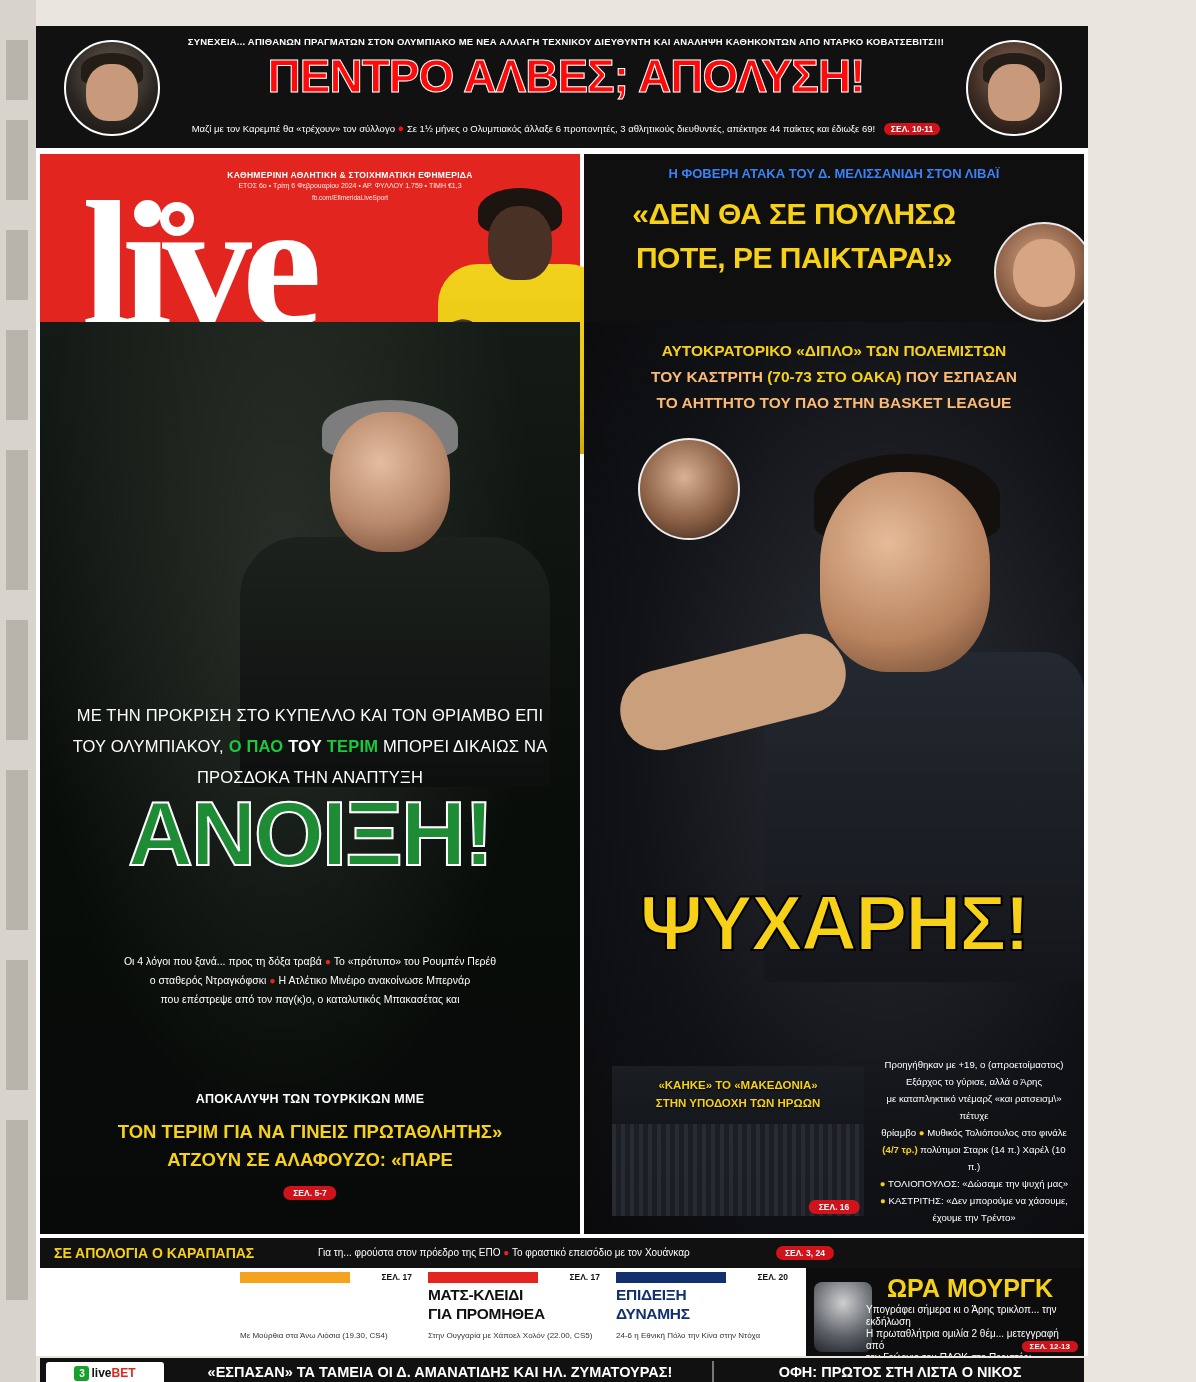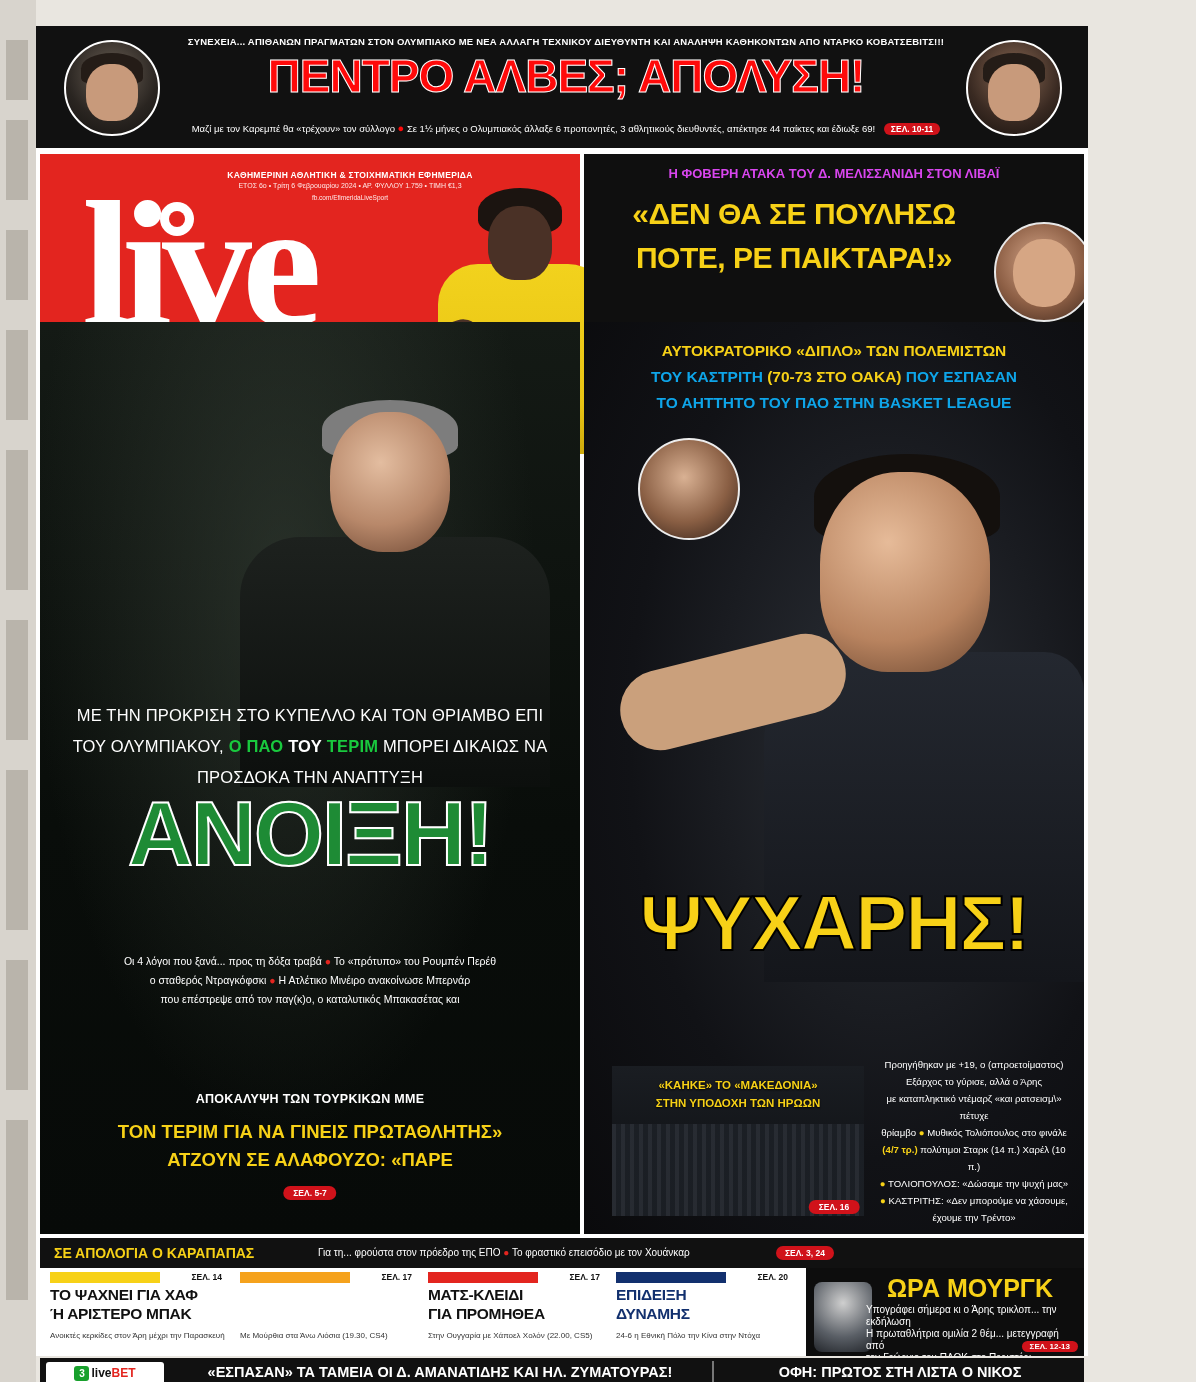--- a/index.html
+++ b/index.html
@@ -37,21 +37,21 @@
 
   
   .cutout{position:absolute;left:380px;top:128px;width:210px;height:300px;overflow:hidden;}
   .cut-body{position:absolute;left:22px;top:110px;width:170px;height:200px;background:linear-gradient(180deg,#f2d21d 0%,#e8c413 70%,#c9a50c 100%);border-radius:40px 40px 10px 10px;}
   .cut-head{position:absolute;left:72px;top:52px;width:64px;height:74px;border-radius:46% 46% 42% 42%;background:#4a3126;}
   .cut-hair{position:absolute;left:62px;top:34px;width:84px;height:46px;border-radius:50% 50% 30% 30%;background:#1b1410;}
   .cut-arm{position:absolute;left:0px;top:170px;width:66px;height:36px;background:#4a3126;border-radius:18px;transform:rotate(-18deg);}
 
   
   .tr{position:absolute;left:548px;top:128px;width:500px;height:292px;background:#0f0f0f;overflow:hidden;}
-  .tr-kicker{position:absolute;left:14px;top:12px;width:472px;text-align:center;color:#d946ef;font-size:13px;font-weight:bold;}
+  .tr-kicker{position:absolute;left:14px;top:12px;width:472px;text-align:center;color:#3b82f6;font-size:13px;font-weight:bold;}
   .tr-q{position:absolute;left:8px;top:38px;width:404px;text-align:center;color:#f7d117;font-size:30px;font-weight:bold;line-height:44px;letter-spacing:-.5px;}
   .tr-face{position:absolute;left:410px;top:68px;width:96px;height:96px;border-radius:50%;background:radial-gradient(circle at 45% 40%,#d8a98c 0%,#8d5f45 55%,#3a241a 100%);border:2px solid #e8e8e8;overflow:hidden;}
   .tr-face .g{position:absolute;left:18%;top:16%;width:64%;height:70%;border-radius:48%;background:#d6a684;}
   .tr-foot{position:absolute;left:14px;top:176px;width:472px;text-align:center;color:#fff;font-size:10px;line-height:16px;}
   .tr-foot .dot{color:#e3251f;}
   .tr-pill{position:absolute;left:50%;transform:translateX(-50%);top:222px;background:#d0121a;color:#fff;font-size:8.5px;font-weight:bold;border-radius:9px;padding:2px 10px;}
 
   
   .ml{position:absolute;left:4px;top:296px;width:540px;height:912px;background:#0b0f0c;overflow:hidden;}
   .ml-bg{position:absolute;inset:0;background:
@@ -67,21 +67,21 @@
   .ml-foot{position:absolute;left:28px;top:630px;width:484px;text-align:center;color:#fff;font-size:10.5px;line-height:19px;}
   .ml-foot .dot{color:#e3251f;}
   .ml-rev{position:absolute;left:28px;top:770px;width:484px;text-align:center;color:#fff;font-size:12.5px;font-weight:bold;letter-spacing:.3px;}
   .ml-rev2{position:absolute;left:28px;top:796px;width:484px;text-align:center;color:#f7d117;font-size:18.5px;font-weight:bold;line-height:28px;}
   .ml-pill{position:absolute;left:50%;transform:translateX(-50%);top:864px;background:#d0121a;color:#fff;font-size:8.5px;font-weight:bold;border-radius:9px;padding:2px 10px;}
 
   
   .mr{position:absolute;left:548px;top:296px;width:500px;height:912px;background:#0b0b0d;overflow:hidden;}
   .mr-bg{position:absolute;inset:0;background:radial-gradient(ellipse at 60% 45%, #2b2f36 0%, #111216 60%, #0a0a0c 100%);}
   .mr-kicker{position:absolute;left:20px;top:16px;width:460px;text-align:center;color:#f7d117;font-size:15.5px;font-weight:bold;line-height:26px;}
-  .mr-kicker .w{color:#0ea5e9;}
+  .mr-kicker .w{color:#fdba74;}
   .mr-face{position:absolute;left:54px;top:116px;width:98px;height:98px;border-radius:50%;background:radial-gradient(circle at 45% 38%,#d9b193 0%,#8a5f44 55%,#2e1d15 100%);border:2px solid #ececec;}
   .pl-head{position:absolute;left:236px;top:150px;width:170px;height:200px;border-radius:46% 46% 40% 40%;background:radial-gradient(circle at 40% 35%,#e6bb99 0%,#b8835f 60%,#6a4630 100%);}
   .pl-hair{position:absolute;left:230px;top:132px;width:186px;height:86px;border-radius:52% 52% 18% 18%;background:#14100d;}
   .pl-body{position:absolute;left:180px;top:330px;width:320px;height:330px;background:linear-gradient(180deg,#242830 0%,#14161b 100%);border-radius:90px 40px 0 0;}
   .pl-arm{position:absolute;left:34px;top:330px;width:230px;height:80px;background:#caa07c;border-radius:40px;transform:rotate(-14deg);}
   .mr-title{position:absolute;left:0;top:556px;width:500px;text-align:center;color:#f7d117;font-size:78px;font-weight:bold;letter-spacing:-2px;line-height:90px;-webkit-text-stroke:2px #000;}
   .mr-photo{position:absolute;left:28px;top:744px;width:252px;height:150px;background:linear-gradient(180deg,#1a1d22 0%,#0c0e11 100%);overflow:hidden;}
   .mr-photo .cap{position:absolute;left:0;top:10px;width:252px;text-align:center;color:#f7d117;font-size:11.5px;font-weight:bold;line-height:18px;text-shadow:0 1px 2px #000;}
   .mr-photo .crowd{position:absolute;left:0;bottom:0;width:252px;height:92px;background:repeating-linear-gradient(90deg,#2a2e35 0 4px,#1c2026 4px 9px);opacity:.9;}
   .mr-body{position:absolute;left:292px;top:734px;width:196px;text-align:center;color:#fff;font-size:9.6px;line-height:17px;}
@@ -292,29 +292,20 @@
       <div class="a">ΣΕ ΑΠΟΛΟΓΙΑ Ο ΚΑΡΑΠΑΠΑΣ</div>
       <div class="b">
         <span>Για τη... φρούστα στον πρόεδρο της ΕΠΟ</span>
         <span class="dot">●</span>
         <span>Το φραστικό επεισόδιο με τον Χουάνκαρ</span>
       </div>
       <div class="pill">ΣΕΛ. 3, 24</div>
     </div>
 
     <div class="bot">
-      <div class="col c1">
-        <div class="bar"></div>
-        <div class="pg">ΣΕΛ. 14</div>
-        <h4>
-            <div>ΤΟ ΨΑΧΝΕΙ ΓΙΑ ΧΑΦ</div>
-            <div>Ή ΑΡΙΣΤΕΡΟ ΜΠΑΚ</div>
-          </h4>
-        <p>Ανοικτές κερκίδες στον Άρη μέχρι την Παρασκευή</p>
-      </div>
       <div class="col c2">
         <div class="bar"></div>
         <div class="pg">ΣΕΛ. 17</div>
         <p>Με Μούρθια στα Άνω Λιόσια (19.30, CS4)</p>
       </div>
       <div class="col c3">
         <div class="bar"></div>
         <div class="pg">ΣΕΛ. 17</div>
         <h4>
             <div>ΜΑΤΣ-ΚΛΕΙΔΙ</div>

